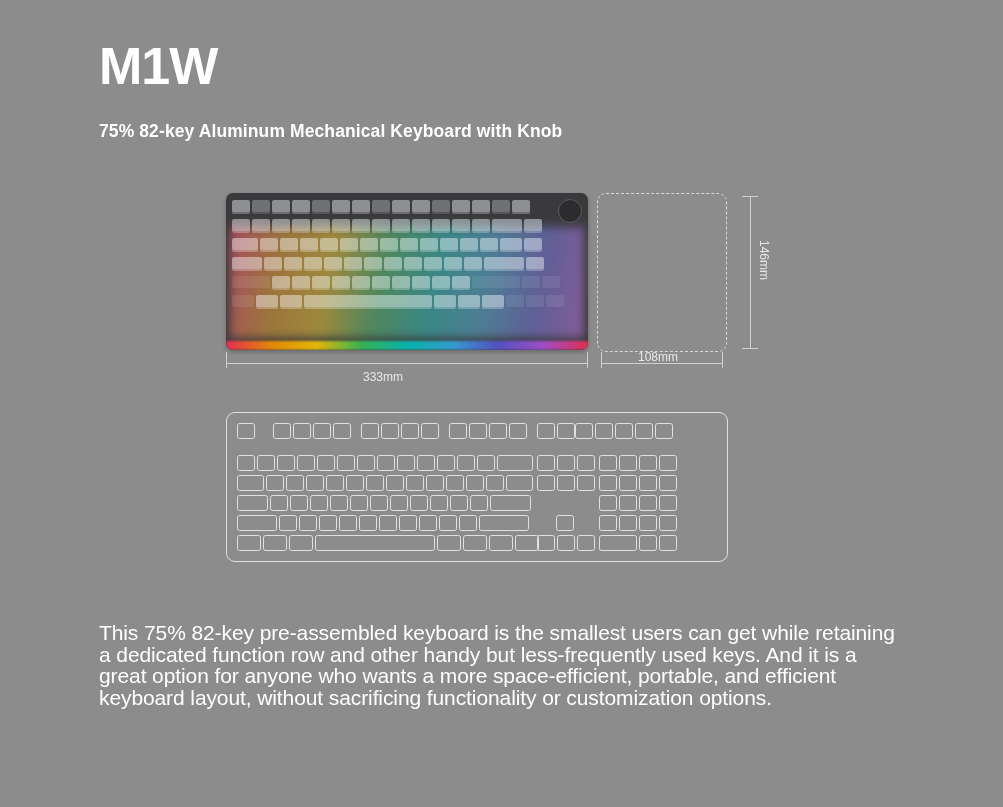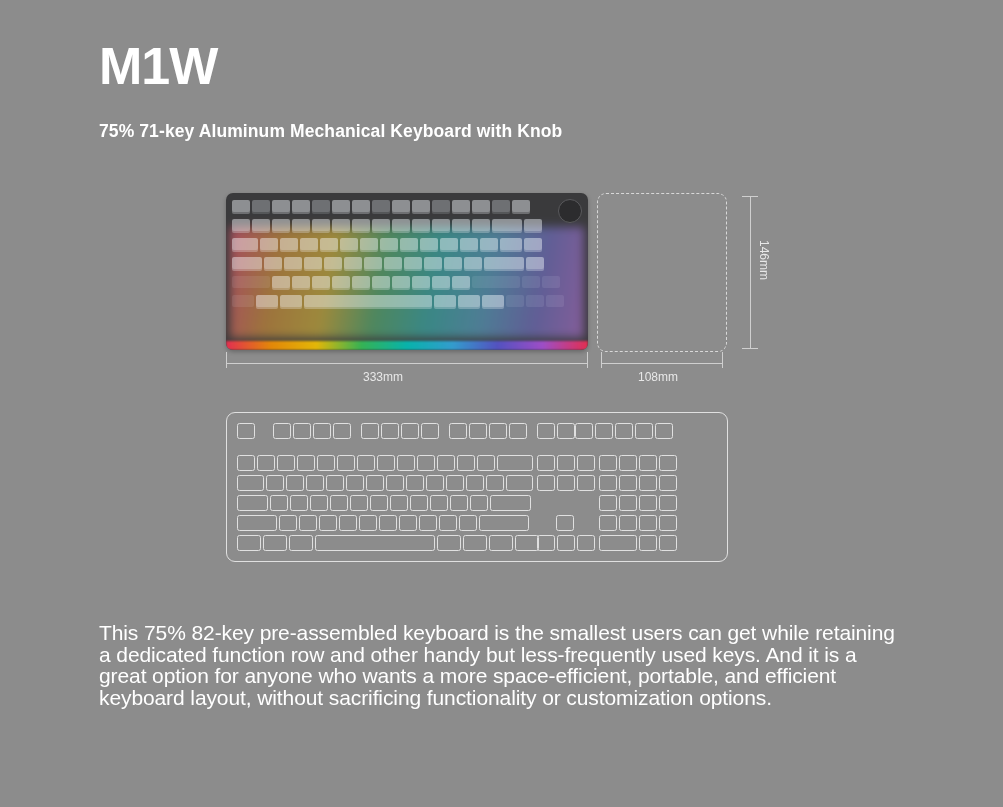--- a/index.html
+++ b/index.html
@@ -185,21 +185,21 @@
     font-size: 21px;
     line-height: 21.5px;
     color: #ffffff;
     letter-spacing: -0.1px;
   }
 </style>
 </head>
 <body>
 
 <div class="title">M1W</div>
-<div class="subtitle">75% 71-key Aluminum Mechanical Keyboard with Knob</div>
+<div class="subtitle">75% 82-key Aluminum Mechanical Keyboard with Knob</div>
 
 <div class="diagram">
 
   <div class="kb-photo">
     <div class="kb-photo-inner" id="kb-photo-inner">
         <div class="kb-row" style="top: 0px;">
           <div class="kcap" style="width: 18px;"></div>
           <div class="kcap mid" style="width: 18px;"></div>
           <div class="kcap" style="width: 18px;"></div>
           <div class="kcap" style="width: 18px;"></div>
@@ -302,21 +302,21 @@
   <div class="dash-box"></div>
 
   <div class="dim-tick-v" style="left:226px; top:352px; height:16px;"></div>
   <div class="dim-tick-v" style="left:587px; top:352px; height:16px;"></div>
   <div class="dim-line-h" style="left:226px; top:363px; width:362px;"></div>
   <div class="dim-label" style="left:363px; top:370px;">333mm</div>
 
   <div class="dim-tick-v" style="left:601px; top:352px; height:16px;"></div>
   <div class="dim-tick-v" style="left:722px; top:352px; height:16px;"></div>
   <div class="dim-line-h" style="left:601px; top:363px; width:122px;"></div>
-  <div class="dim-label" style="left:638px; top:370px;">108mm</div>
+  <div class="dim-label" style="left:638px; top:350px;">108mm</div>
 
   <div class="dim-tick-h" style="left:742px; top:196px; width:16px;"></div>
   <div class="dim-tick-h" style="left:742px; top:348px; width:16px;"></div>
   <div class="dim-line-v" style="left:750px; top:196px; height:152px;"></div>
   <div class="dim-label vert" style="left:757px; top:240px;">146mm</div>
 
   <div class="kb-outline" id="kb-outline">
       <div class="okey" style="left: 10px; top: 10px; width: 18px; height: 16px;"></div>
       <div class="okey" style="left: 46px; top: 10px; width: 18px; height: 16px;"></div>
       <div class="okey" style="left: 66px; top: 10px; width: 18px; height: 16px;"></div>

